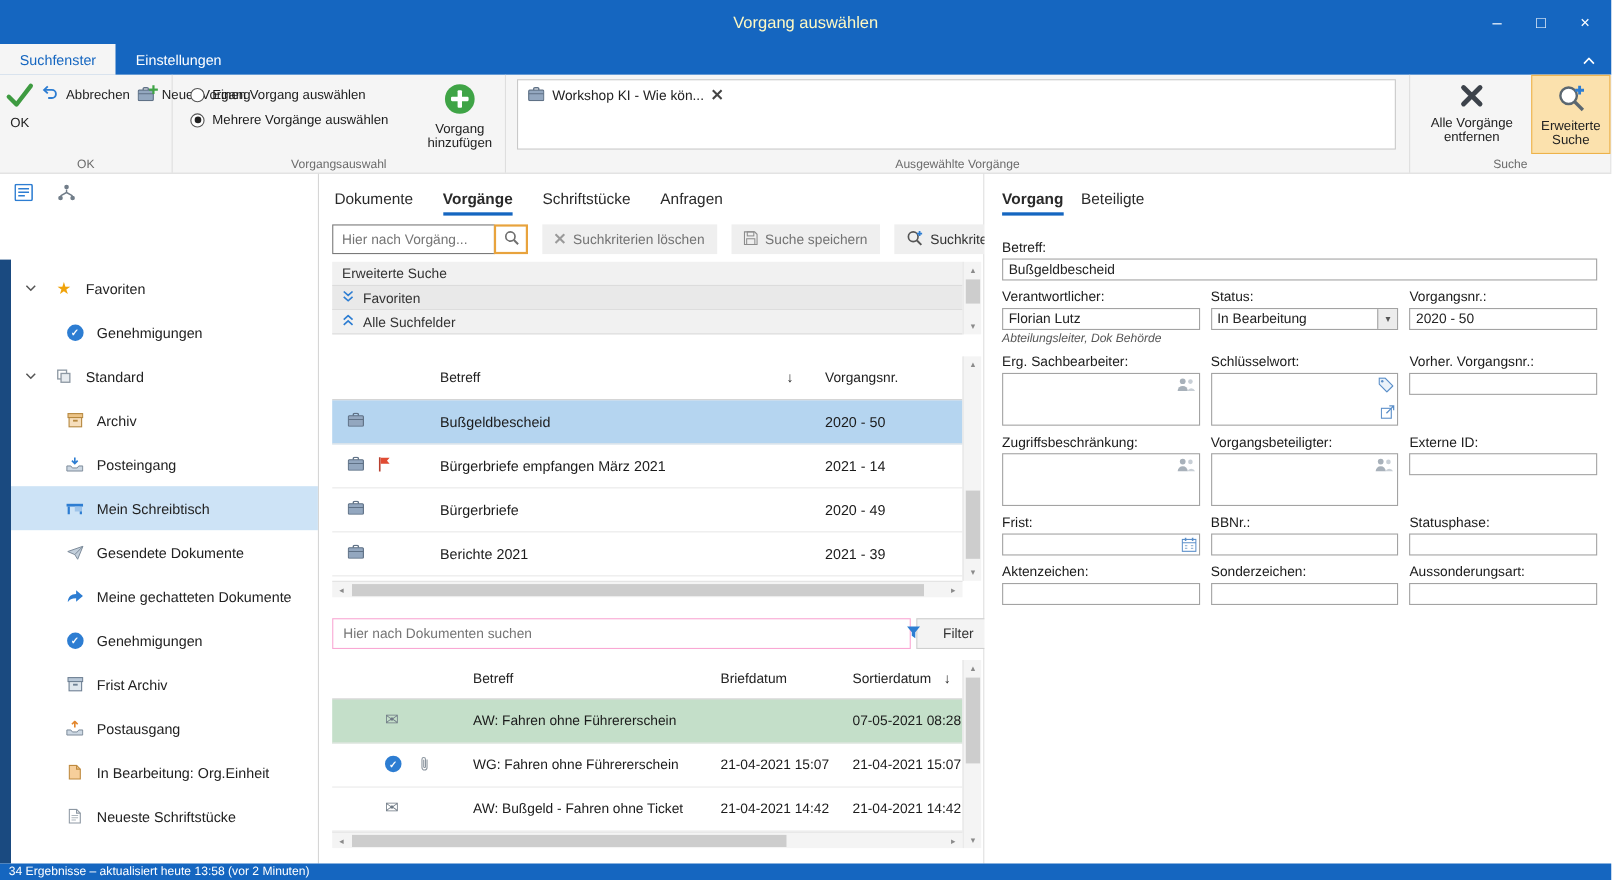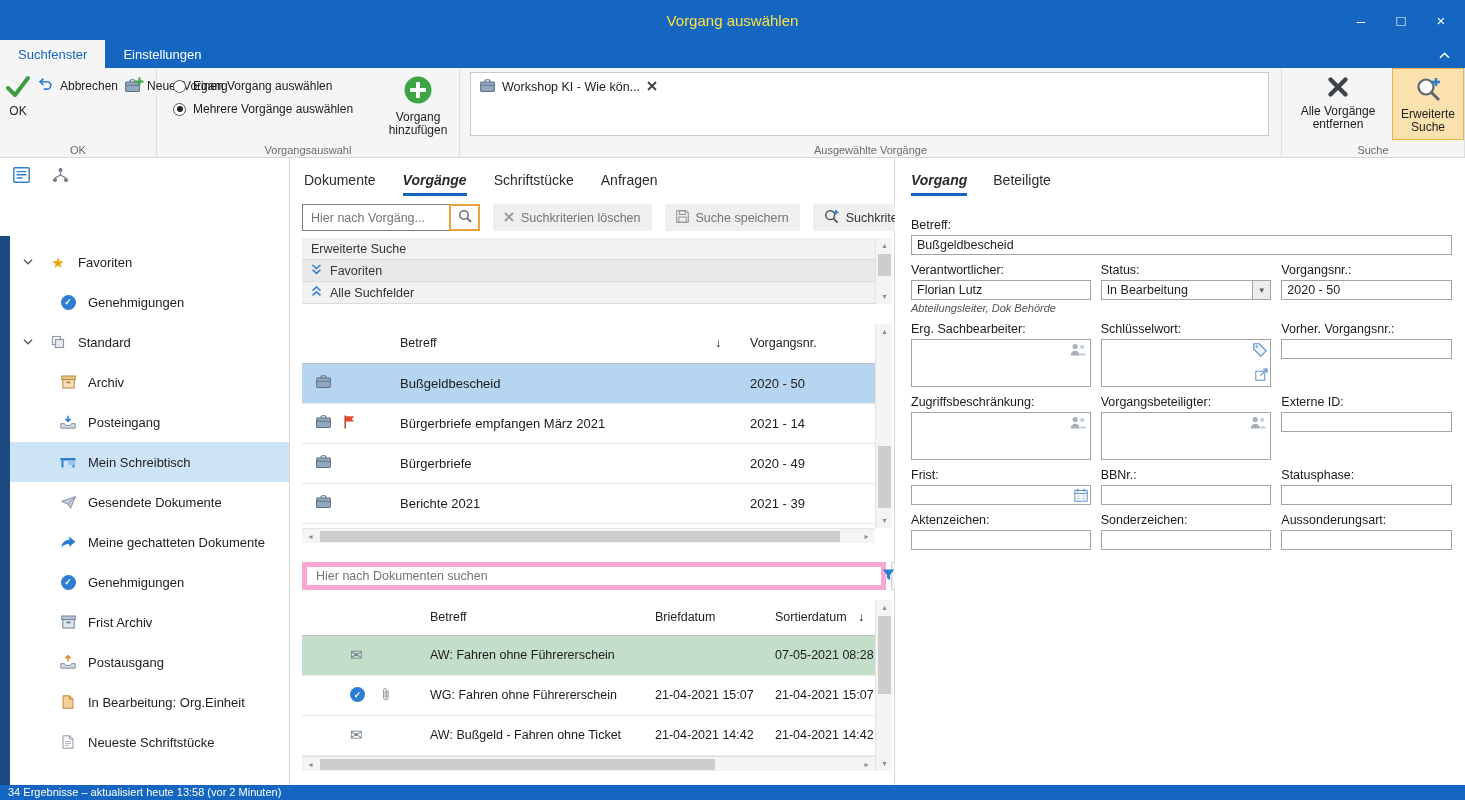--- a/index.html
+++ b/index.html
@@ -2,21 +2,21 @@
 <html><head>
 <meta charset="utf-8">
 <style>
 *{margin:0;padding:0;box-sizing:border-box;}
 html,body{width:1465px;height:800px;}
 body{font-family:"Liberation Sans",sans-serif;font-size:13px;color:#1b1b1b;background:#fff;overflow:hidden;}
 .app{position:relative;width:1465px;height:800px;background:#fff;}
 
 
 .titlebar{position:absolute;left:0;top:0;width:100%;height:40px;background:#1566c0;}
-.title{position:absolute;left:200px;right:200px;top:0;height:40px;display:flex;align-items:center;justify-content:center;color:#fde047;font-size:15px;}
+.title{position:absolute;left:200px;right:200px;top:0;height:40px;display:flex;align-items:center;justify-content:center;color:#fef9c3;font-size:15px;}
 .win-controls{position:absolute;right:4px;top:0;height:40px;display:flex;align-items:center;}
 .win-btn{width:40px;height:40px;display:flex;align-items:center;justify-content:center;color:#fff;font-size:15px;cursor:default;}
 
 
 .ribbon-tabs{position:absolute;left:0;top:40px;width:100%;height:28px;background:#1566c0;display:flex;}
 .ribbon-tab{padding:0 18px;display:flex;align-items:center;color:#fff;font-size:13px;}
 .ribbon-tab.active{background:#f5f5f5;color:#1566c0;}
 .collapse-btn{position:absolute;right:8px;top:0;width:26px;height:28px;display:flex;align-items:center;justify-content:center;}
 
 
@@ -50,21 +50,21 @@
 .tree-row .ticon{width:24px;display:flex;justify-content:center;flex:none;margin-right:8px;}
 .tree-item{padding-left:46px;}
 .tree-item.selected{background:#cde3f6;}
 .star{color:#f0a30a;font-size:15px;line-height:15px;}
 .approval{width:15px;height:15px;border-radius:50%;background:#2d7dd2;color:#fff;font-size:9px;font-weight:bold;display:flex;align-items:center;justify-content:center;}
 
 
 .middle{position:absolute;left:290px;top:158px;width:605px;height:627px;background:#fff;border-right:1px solid #d6d6d6;}
 .m-tabs{position:absolute;left:14px;top:8px;display:flex;gap:27px;}
 .m-tab{height:30px;display:flex;align-items:center;font-size:14px;color:#2a2a2a;border-bottom:3px solid transparent;}
-.m-tab.active{font-weight:bold;border-bottom-color:#1566c0;font-style:italic;}
+.m-tab.active{font-weight:bold;border-bottom-color:#1566c0;}
 .search-row{position:absolute;left:12px;top:46px;height:27px;display:flex;align-items:stretch;}
 .case-search{width:148px;height:27px;border:1px solid #7a7a7a;padding:0 8px;font-size:12.5px;font-family:inherit;color:#333;}
 .search-go{width:31px;border:2px solid #e8a33d;background:#fff;display:flex;align-items:center;justify-content:center;margin-left:-1px;}
 .tool-btn{display:flex;align-items:center;gap:7px;padding:0 11px;background:#efefef;font-size:12.5px;color:#737373;margin-left:13px;white-space:nowrap;}
 .tool-btn.dark{color:#333;}
 .acc{position:absolute;left:12px;top:80px;width:573px;}
 .acc-row{height:22px;display:flex;align-items:center;gap:8px;padding-left:9px;background:#f1f1f1;border-bottom:1px solid #dcdcdc;font-size:12.5px;color:#333;}
 .acc-row.mid{background:#e9e9e9;}
 
 .case-area{position:absolute;left:12px;top:166px;width:573px;}
@@ -75,33 +75,33 @@
 .posi{position:absolute;top:11px;}
 
 .doc-area{position:absolute;left:12px;top:442px;width:573px;}
 .dhead{position:relative;height:36px;border-bottom:1px solid #c4c4c4;font-size:12.5px;color:#222;}
 .dhead .pos{top:10px;}
 .drow{position:relative;height:40px;border-bottom:1px solid #e9e9e9;font-size:12.5px;}
 .drow.green{background:#c4dfc9;}
 .envelope{color:#6f7a85;font-size:15px;line-height:15px;}
 
 .doc-search-row{position:absolute;left:12px;top:404px;height:28px;display:flex;}
-.doc-search{width:584px;height:28px;border:5px solid #f9a8d4;padding:0 9px;font-size:12.5px;font-family:inherit;color:#333;}
+.doc-search{width:526px;height:28px;border:1px solid #f9a8d4;padding:0 9px;font-size:12.5px;font-family:inherit;color:#333;}
 .filter-btn{width:68px;height:28px;margin-left:5px;background:#f3f3f3;border:1px solid #cfcfcf;display:flex;align-items:center;justify-content:center;gap:20px;font-size:12.5px;color:#333;}
 
 
 .vscroll{position:absolute;width:17px;background:#f4f4f4;border-left:1px solid #e3e3e3;}
 .hscroll{position:absolute;height:15px;background:#f4f4f4;border-top:1px solid #e3e3e3;}
 .sarr{position:absolute;width:17px;height:15px;display:flex;align-items:center;justify-content:center;font-size:8px;color:#8a8a8a;}
 .vthumb{position:absolute;left:2px;width:13px;background:#cdcdcd;}
 .hthumb{position:absolute;top:2px;height:11px;background:#cdcdcd;}
 
 
 .rightp{position:absolute;left:895px;top:158px;width:570px;height:627px;background:#fff;}
-.r-tabs{position:absolute;left:16px;top:8px;display:flex;gap:26px;}
+.r-tabs{position:absolute;left:16px;top:8px;display:flex;gap:16px;}
 .form{position:absolute;left:16px;right:13px;top:52px;}
 .f-label{font-size:12.5px;color:#1b1b1b;margin:8px 0 3px;}
 .f-input{width:100%;height:20px;border:1px solid #a3a3a3;font-size:12.5px;font-family:inherit;padding:0 5px;color:#222;background:#fff;}
 .grid3{display:grid;grid-template-columns:1fr 0.95fr 0.95fr;column-gap:10px;align-items:start;}
 .f-box{height:48px;border:1px solid #a3a3a3;position:relative;background:#fff;}
 .box-ic-tr{position:absolute;right:3px;top:3px;}
 .box-ic-br{position:absolute;right:2px;bottom:2px;}
 .note{font-size:11px;color:#555;font-style:italic;margin-top:2px;}
 .selectw{position:relative;}
 .selectw .f-input{padding-right:20px;}

